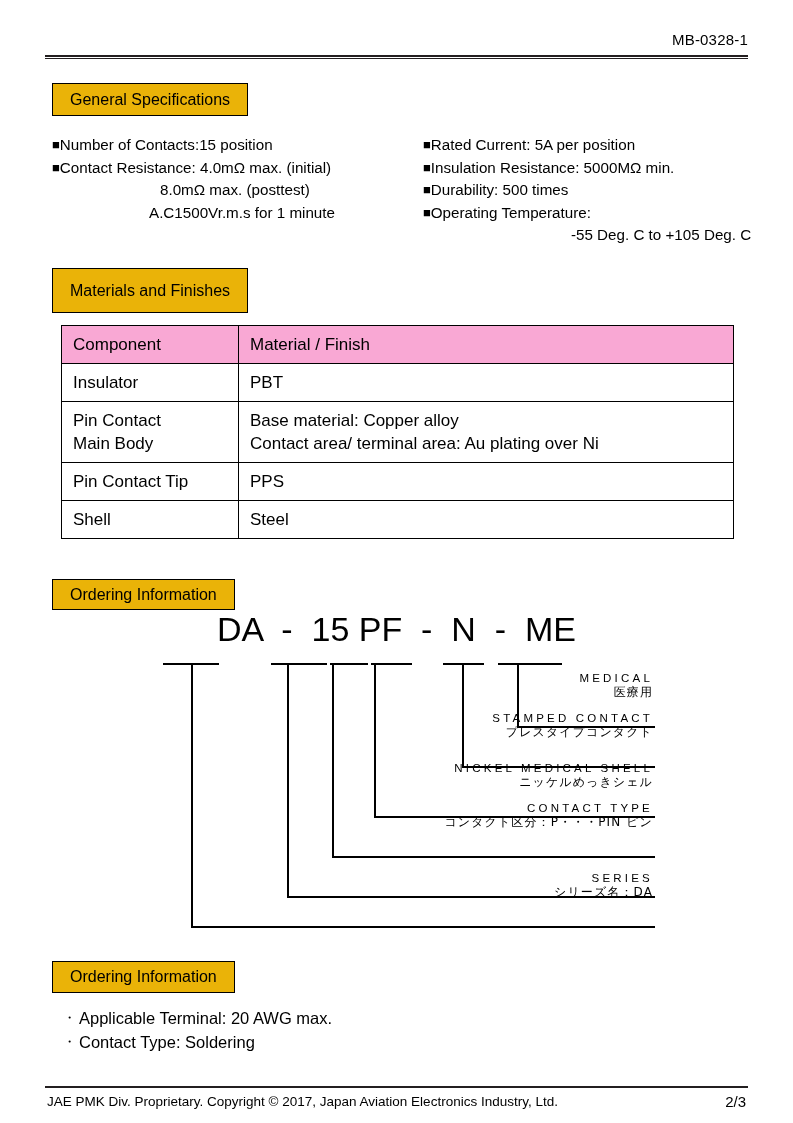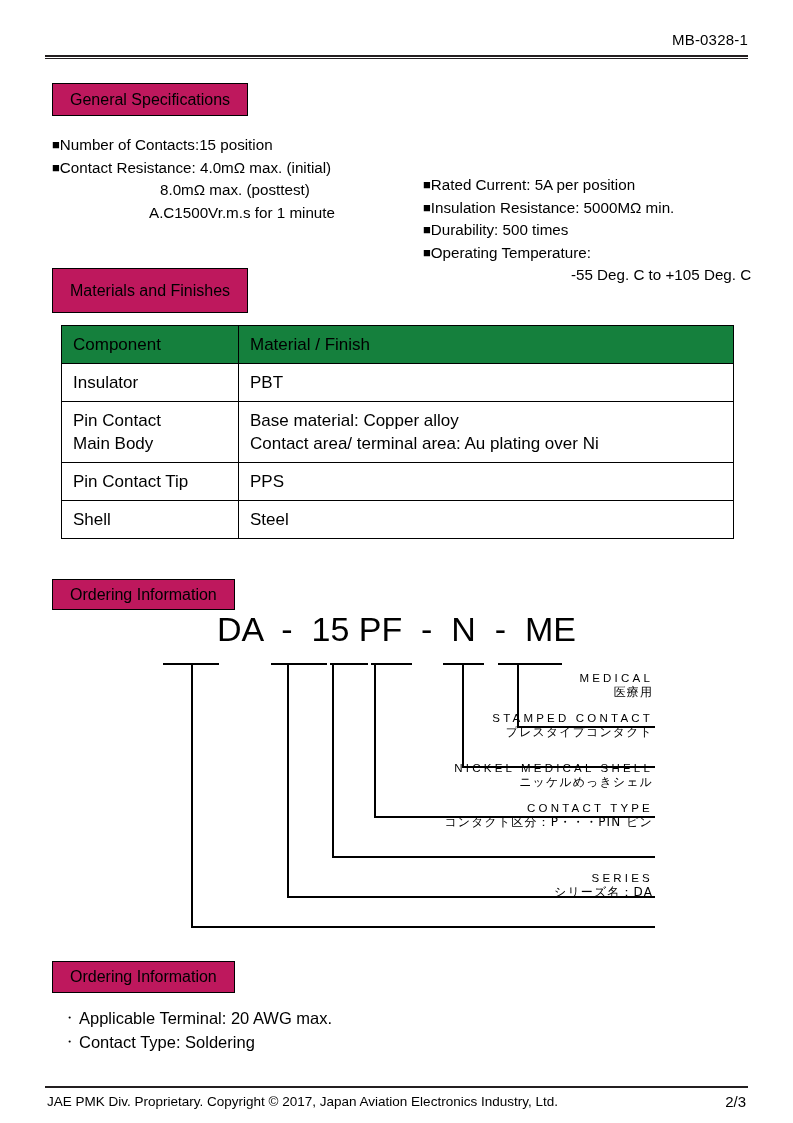--- a/index.html
+++ b/index.html
@@ -35,41 +35,41 @@
     height: 2px;
     background: #231f20;
   }
   .rule-top .gap { height: 1px; background: #ffffff; }
   .rule-top .thin { height: 1px; background: #231f20; }
 
   
   .sec-box {
     position: absolute;
     border: 1.4px solid #000;
-    background: #be185d;
+    background: #eab308;
     display: flex;
     align-items: center;
     box-sizing: border-box;
     padding: 0 17px;
     font-size: 16px;
     white-space: nowrap;
   }
 
   
   .specs {
     position: absolute;
     left: 52px;
     top: 134px;
     width: 700px;
     font-size: 15.2px;
     line-height: 22.5px;
   }
   .specs .cols { display: flex; }
   .specs .col-l { width: 372px; }
-  .specs .col-r { width: 330px; margin-top: 40px; }
+  .specs .col-r { width: 330px; }
   .spec-line { white-space: nowrap; display: block; }
   .spec-line .bullet {
     font-size: 13px;
     vertical-align: 1px;
     letter-spacing: 0;
   }
   .indent-1 { padding-left: 108px; }
   .indent-2 { padding-left: 97px; }
   .indent-3 { padding-left: 148px; }
 
@@ -83,21 +83,21 @@
     font-size: 17px;
     table-layout: fixed;
   }
   .mat-table td {
     border: 1.3px solid #000;
     padding: 7px 0 7px 11px;
     vertical-align: middle;
     line-height: 23px;
   }
   .mat-table tr.head td {
-    background: #15803d;
+    background: #f9a8d4;
   }
   .mat-table col.c1 { width: 177px; }
   .cell-sub { display: block; }
 
   
   .pn-area {
     position: absolute;
     left: 0;
     top: 610px;
     width: 791px;

